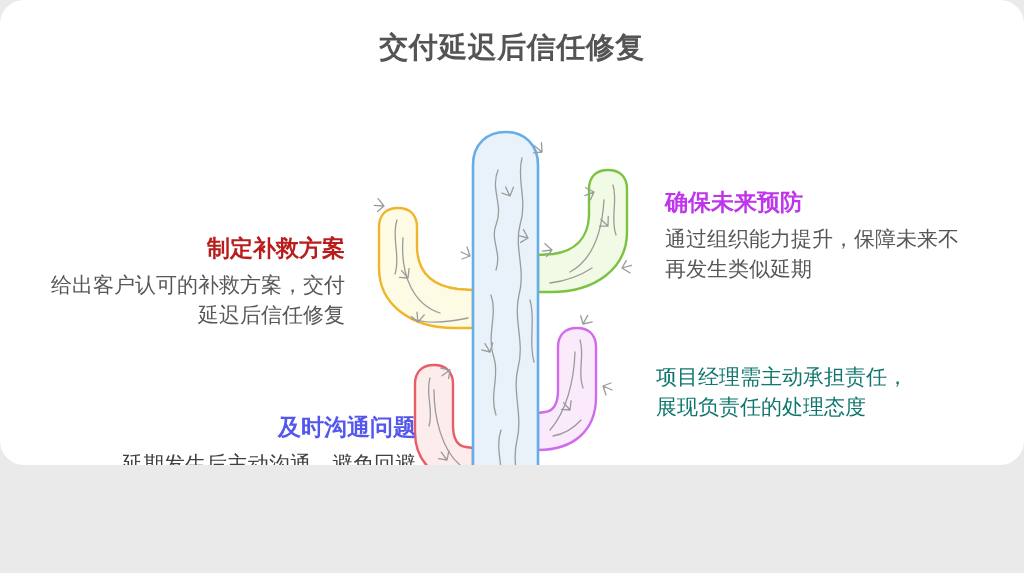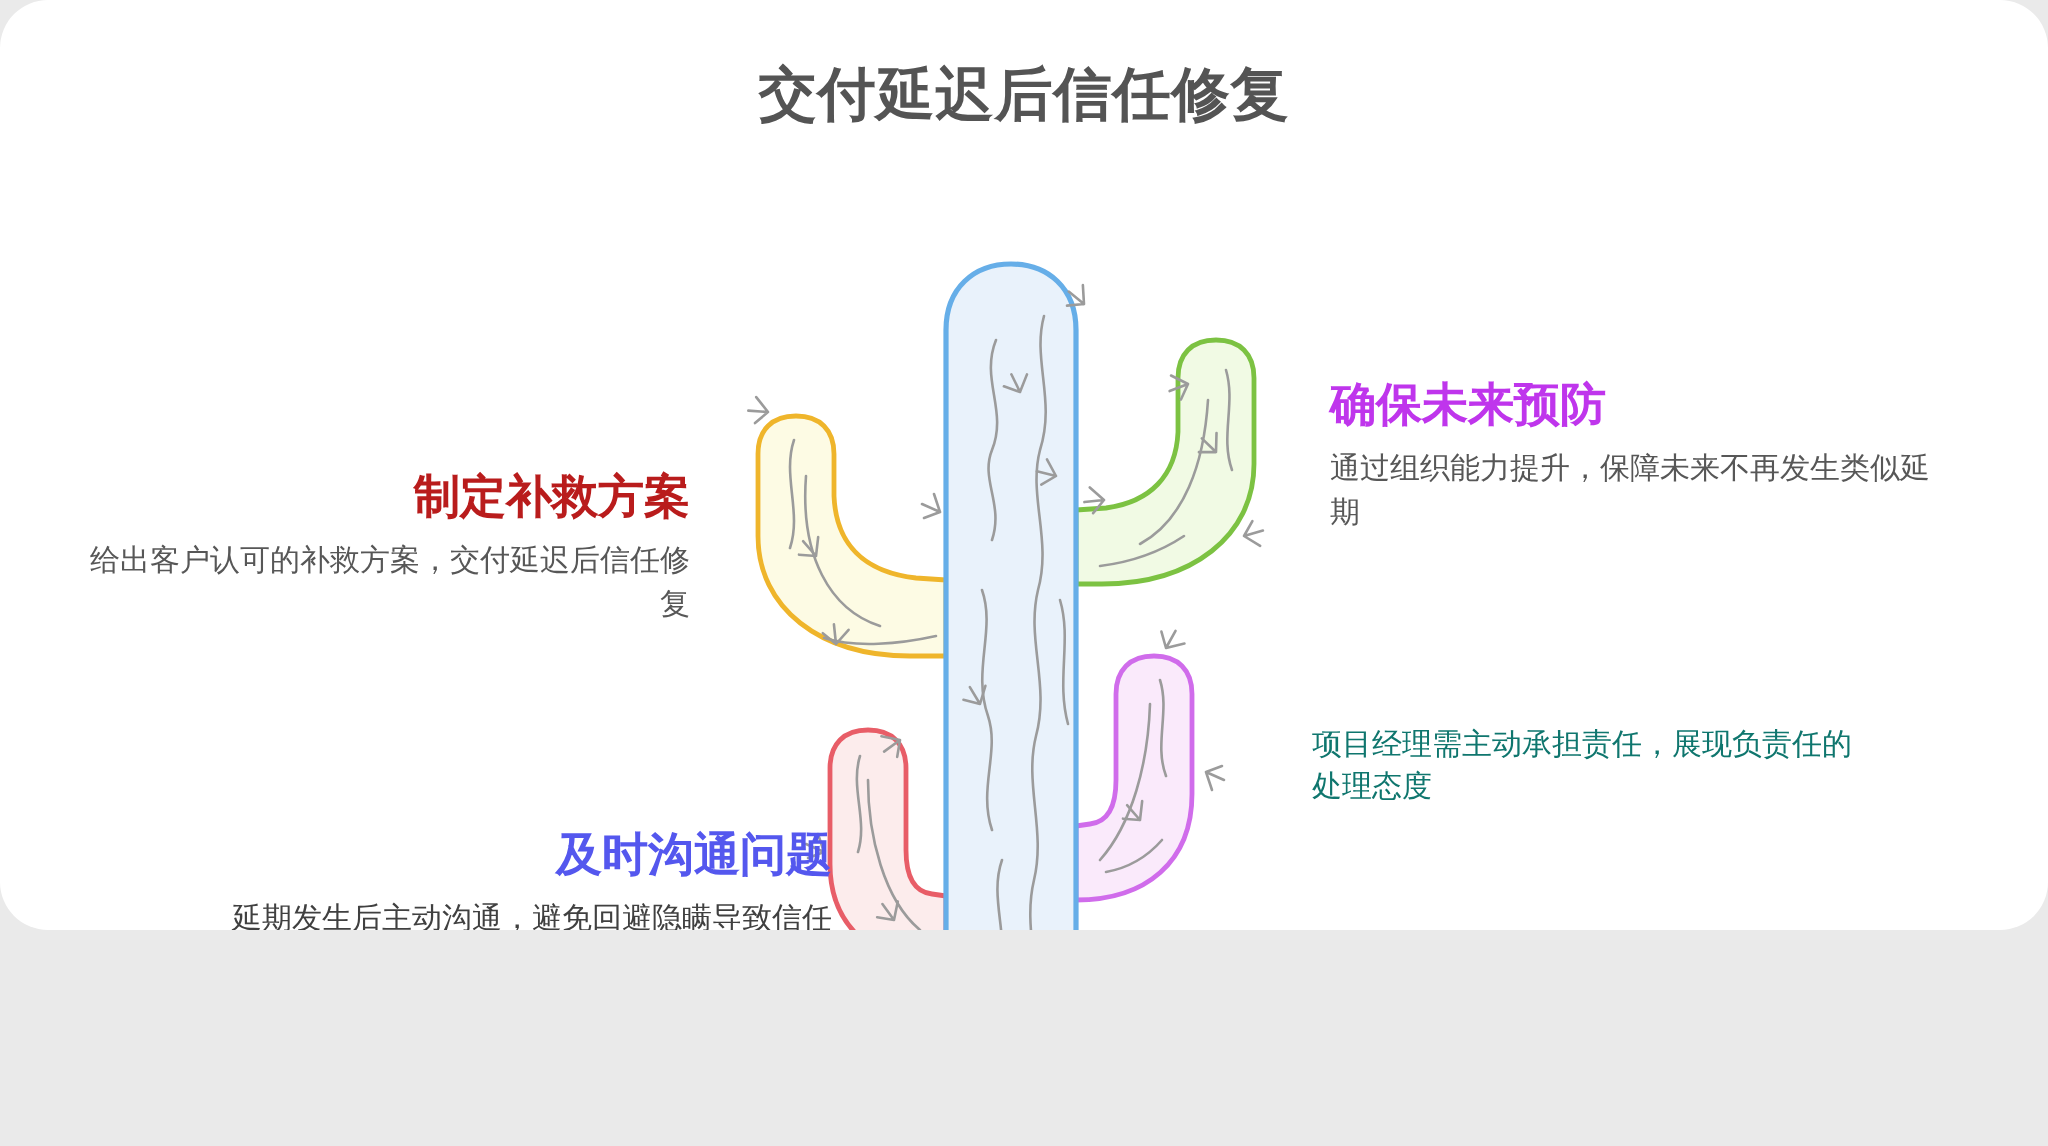--- a/index.html
+++ b/index.html
@@ -30,21 +30,21 @@
     position: absolute;
     width: 300px;
   }
   .section .heading {
     font-size: 23px;
     font-weight: bold;
     line-height: 1.15;
     margin-bottom: 9px;
   }
   .section .body {
-    font-size: 15px;
+    font-size: 21px;
     line-height: 1.42;
   }
   .align-right { text-align: right; }
   .align-left  { text-align: left; }
 
   .sec-remedy         { top: 235px; right: 679px; }
   .sec-prevention     { top: 189px; left: 665px; }
   .sec-responsibility { top: 362px; left: 628px; }
   .sec-communication  { top: 414px; right: 608px; }
 

